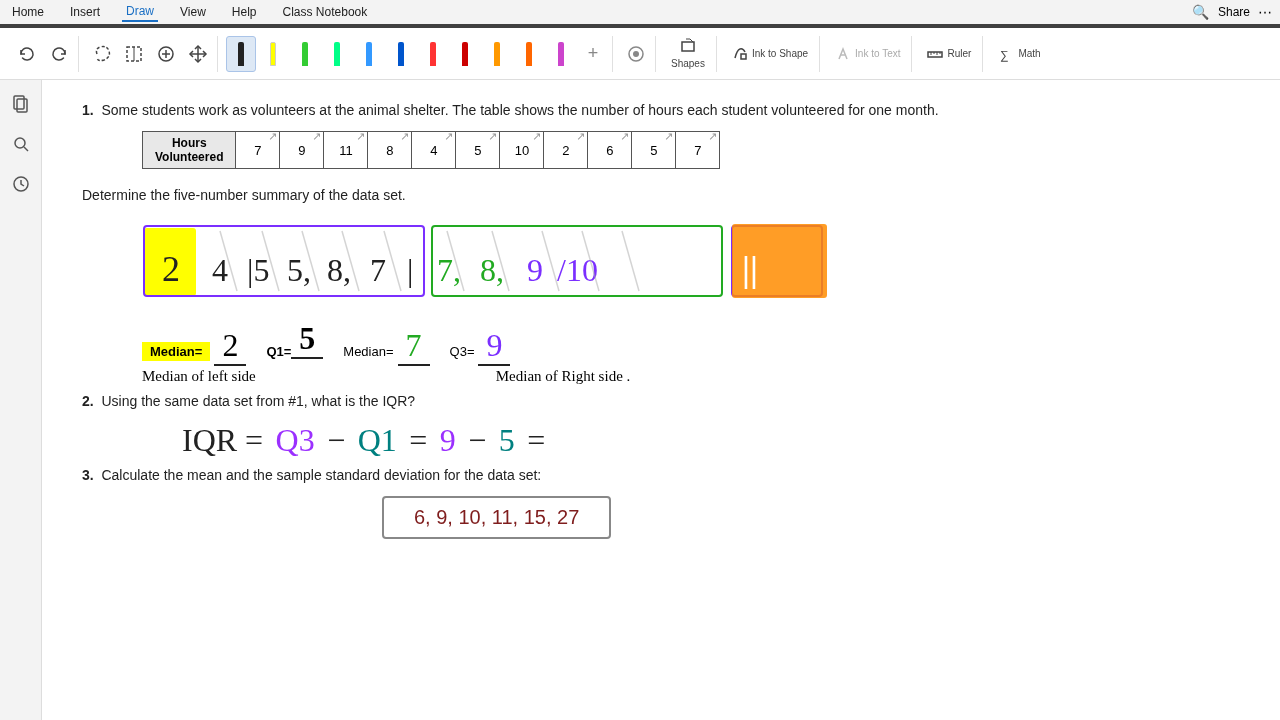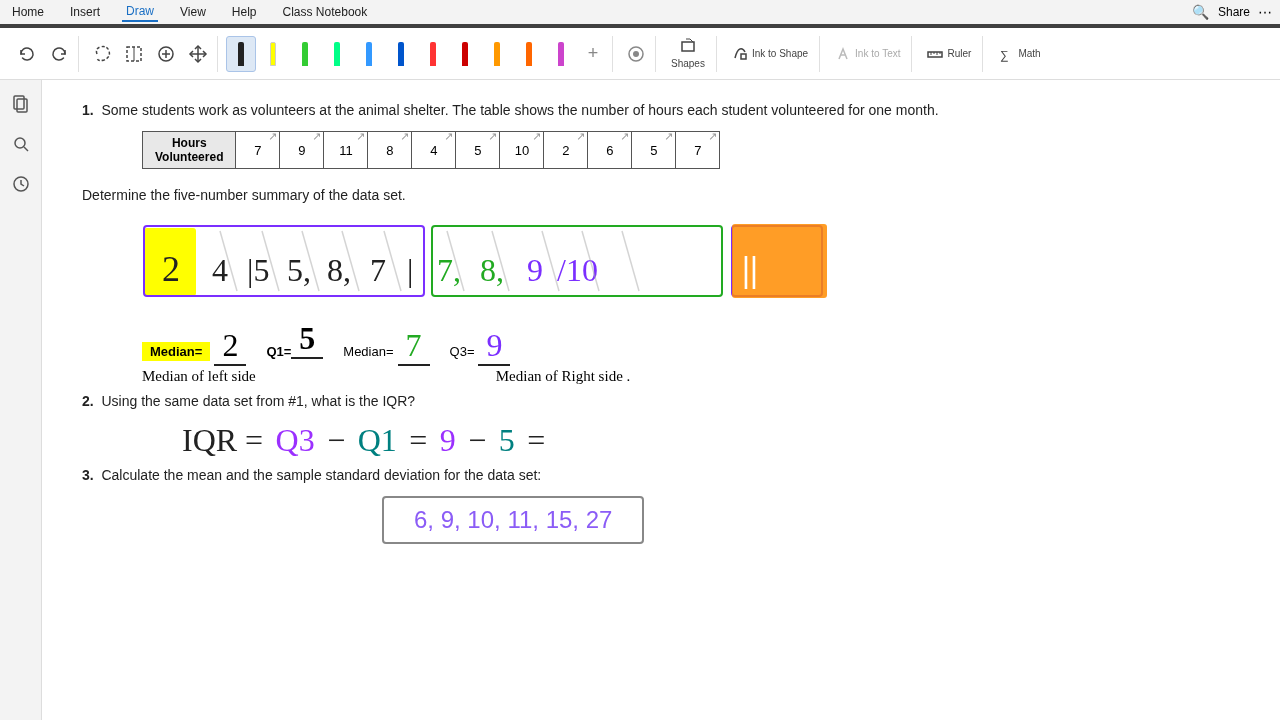--- a/index.html
+++ b/index.html
@@ -135,22 +135,22 @@
     
     .data-set-box {
       display: flex;
       justify-content: center;
       margin-top: 8px;
     }
     .data-set-value {
       border: 2px solid #888;
       border-radius: 4px;
       padding: 8px 30px;
-      font-size: 24px;
-      color: #8b5cf6;
+      font-size: 20px;
+      color: #7f1d1d;
       background: #fff;
     }
 
     .toolbar-label {
       font-size: 10px;
       color: #444;
       text-align: center;
       line-height: 1.2;
     }
   </style>

